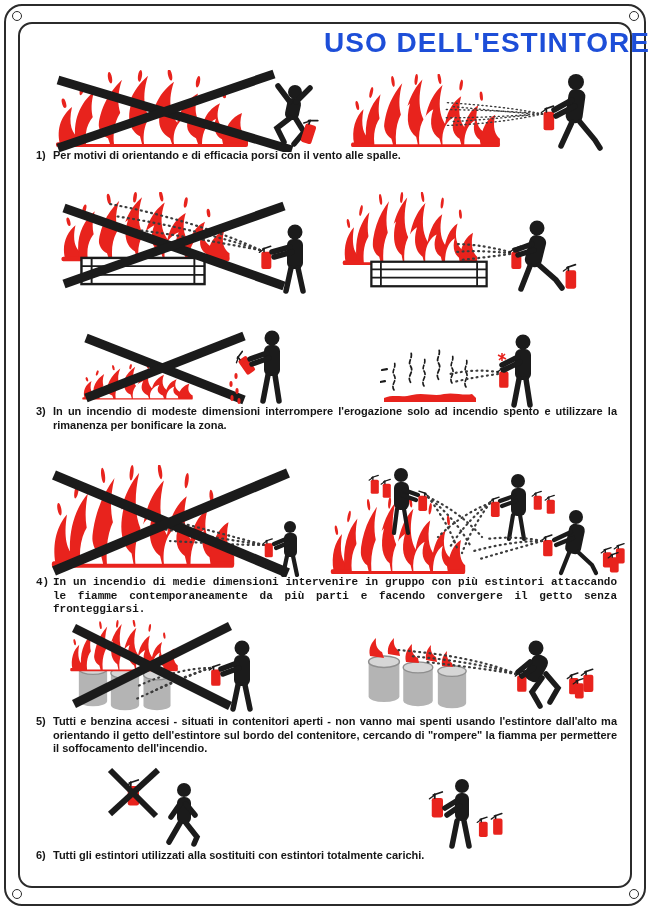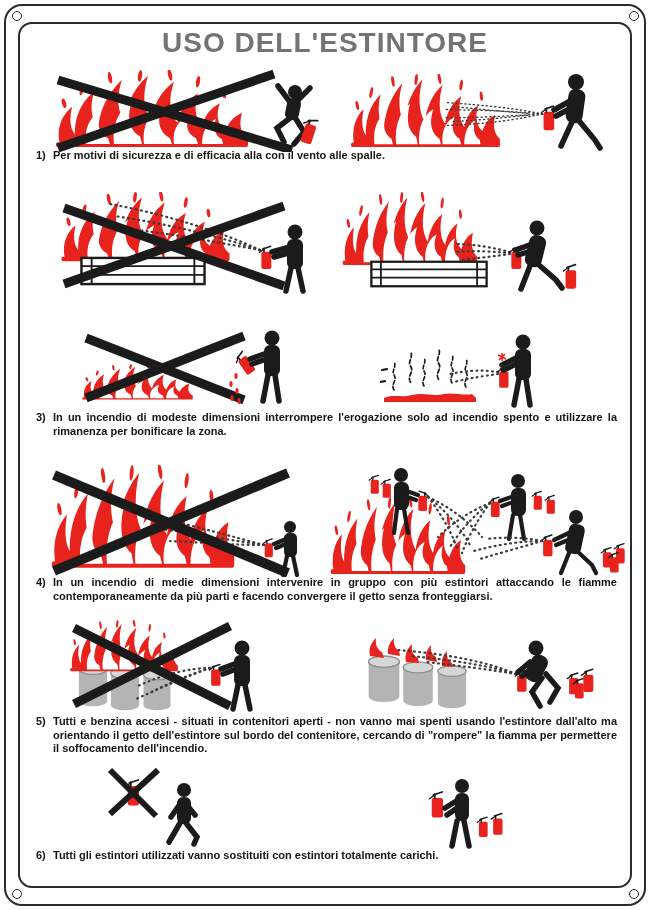--- a/index.html
+++ b/index.html
@@ -18,31 +18,31 @@
   .hole {
     position:absolute; width:8px; height:8px; background:#fff;
     border:1.5px solid #2b2b2b; border-radius:50%;
   }
   .hole.tl { left:12px;  top:11px;  }
   .hole.tr { left:629px; top:11px;  }
   .hole.bl { left:12px;  top:889px; }
   .hole.br { left:629px; top:889px; }
   h1.title {
     position:absolute; top:27px; left:0; width:100%; margin:0;
-    text-align:center; font-size:28px; font-weight:bold; letter-spacing:1px;
-    color:#737373;
+    text-align:right; font-size:28px; font-weight:bold; letter-spacing:1px;
+    color:#1d4ed8;
   }
   .step {
     position:absolute; left:36px; width:581px; margin:0; box-sizing:border-box;
     font-size:11px; font-weight:bold; line-height:13.6px; color:#161616;
     text-align:justify; padding-left:17px;
   }
   .step .num { display:inline-block; width:17px; margin-left:-17px; }
-  .s1t { top:149px; } .s2t { top:294px; } .s3t { top:405px;margin-top:6px; }
-  .s4t { top:576px; } .s5t { top:715px; } .s6t { top:849px; }
+  .s1t { top:149px; } .s2t { top:294px; } .s3t { top:405px; }
+  .s4t { top:576px;font-family:Liberation Mono, monospace; } .s5t { top:715px; } .s6t { top:849px; }
   .fig { position:absolute; }
 
   
   .f-red   { fill:var(--fire-red,#e8231d); }
   .f-ink   { fill:var(--ink,#1b1b1b); }
   .f-white { fill:#ffffff; }
   .limb    { stroke:var(--ink,#1b1b1b); stroke-width:5.5; stroke-linecap:round; fill:none; }
   .limb-sm { stroke:var(--ink,#1b1b1b); stroke-width:4.2; stroke-linecap:round; fill:none; }
   .xbar    { stroke:var(--ink,#1b1b1b); stroke-width:9; fill:none; }
   .spray2  { stroke:var(--spray,#3c3c3c); stroke-width:2.2; fill:none;
@@ -172,21 +172,21 @@
     <g>
       <circle class="f-ink" cx="228" cy="12" r="8"></circle>
       <rect class="f-ink" x="219" y="19" width="17" height="34" rx="7" transform="rotate(8 227 36)"></rect>
       <path class="limb" d="M224,30 L206,40"></path>
       <path class="limb" d="M227,36 L208,46"></path>
       <path class="limb" d="M224,52 L213,76"></path>
       <path class="limb" d="M232,52 L247,70 L252,78"></path>
     </g>
   </svg>
 
-  <p class="step s1t"><span class="num">1)</span><span>Per motivi di sicurezza e di efficacia alla con il vento alle spalle.</span></p>
+  <p class="step s1t"><span class="num">1)</span><span>Per motivi di orientando e di efficacia porsi con il vento alle spalle.</span></p>
 
   <svg class="fig" style="left:52px;top:192px" width="268" height="103" viewBox="0 0 268 103">
     <g>
         <use href="#fireband" x="6" y="0" width="175" height="70"></use>
       </g>
     <g>
         <use href="#crate" x="28" y="64" width="126" height="30"></use>
       </g>
     <g>
       <path class="spray2" d="M208,58 C170,40 112,22 58,12"></path>
@@ -494,15 +494,15 @@
       <path class="limb" d="M40,40 L27,49"></path>
       <path class="limb" d="M37,55 L32,80"></path>
       <path class="limb" d="M44,55 L49,80"></path>
     </g>
     <g>
       <use href="#ext" x="56" y="48" width="14" height="25"></use>
       <use href="#ext" x="70" y="44" width="15" height="27"></use>
     </g>
   </svg>
 
-  <p class="step s6t"><span class="num">6)</span><span>Tutti gli estintori utilizzati vanno sostituiti con estintori totalmente carichi.</span></p>
+  <p class="step s6t"><span class="num">6)</span><span>Tutti gli estintori utilizzati alla sostituiti con estintori totalmente carichi.</span></p>
 
 </div>
 
 </body></html>

